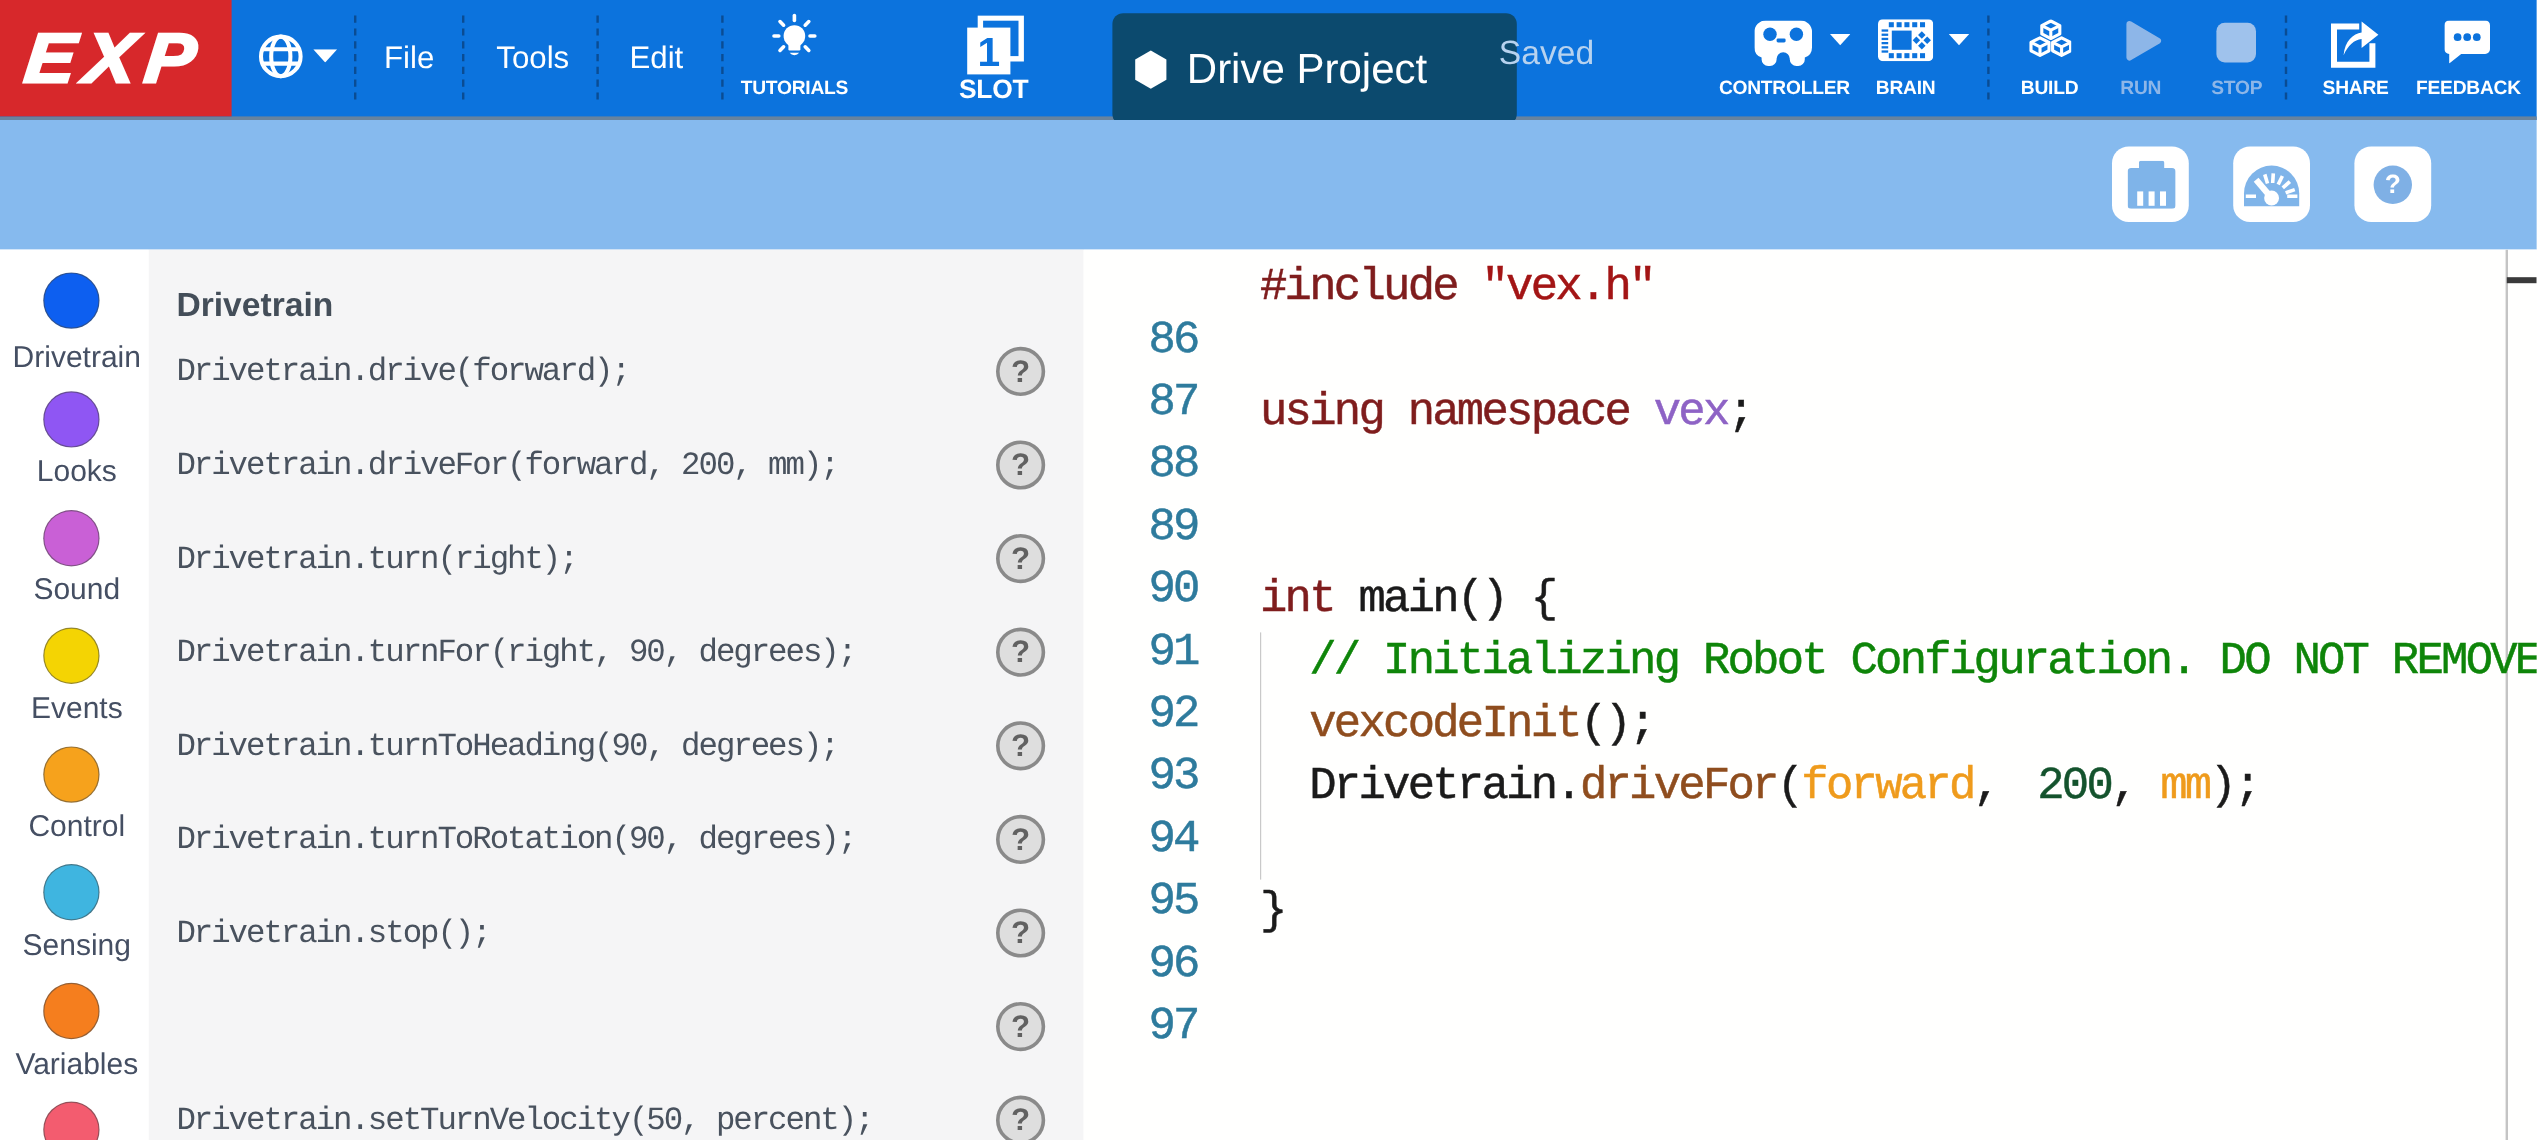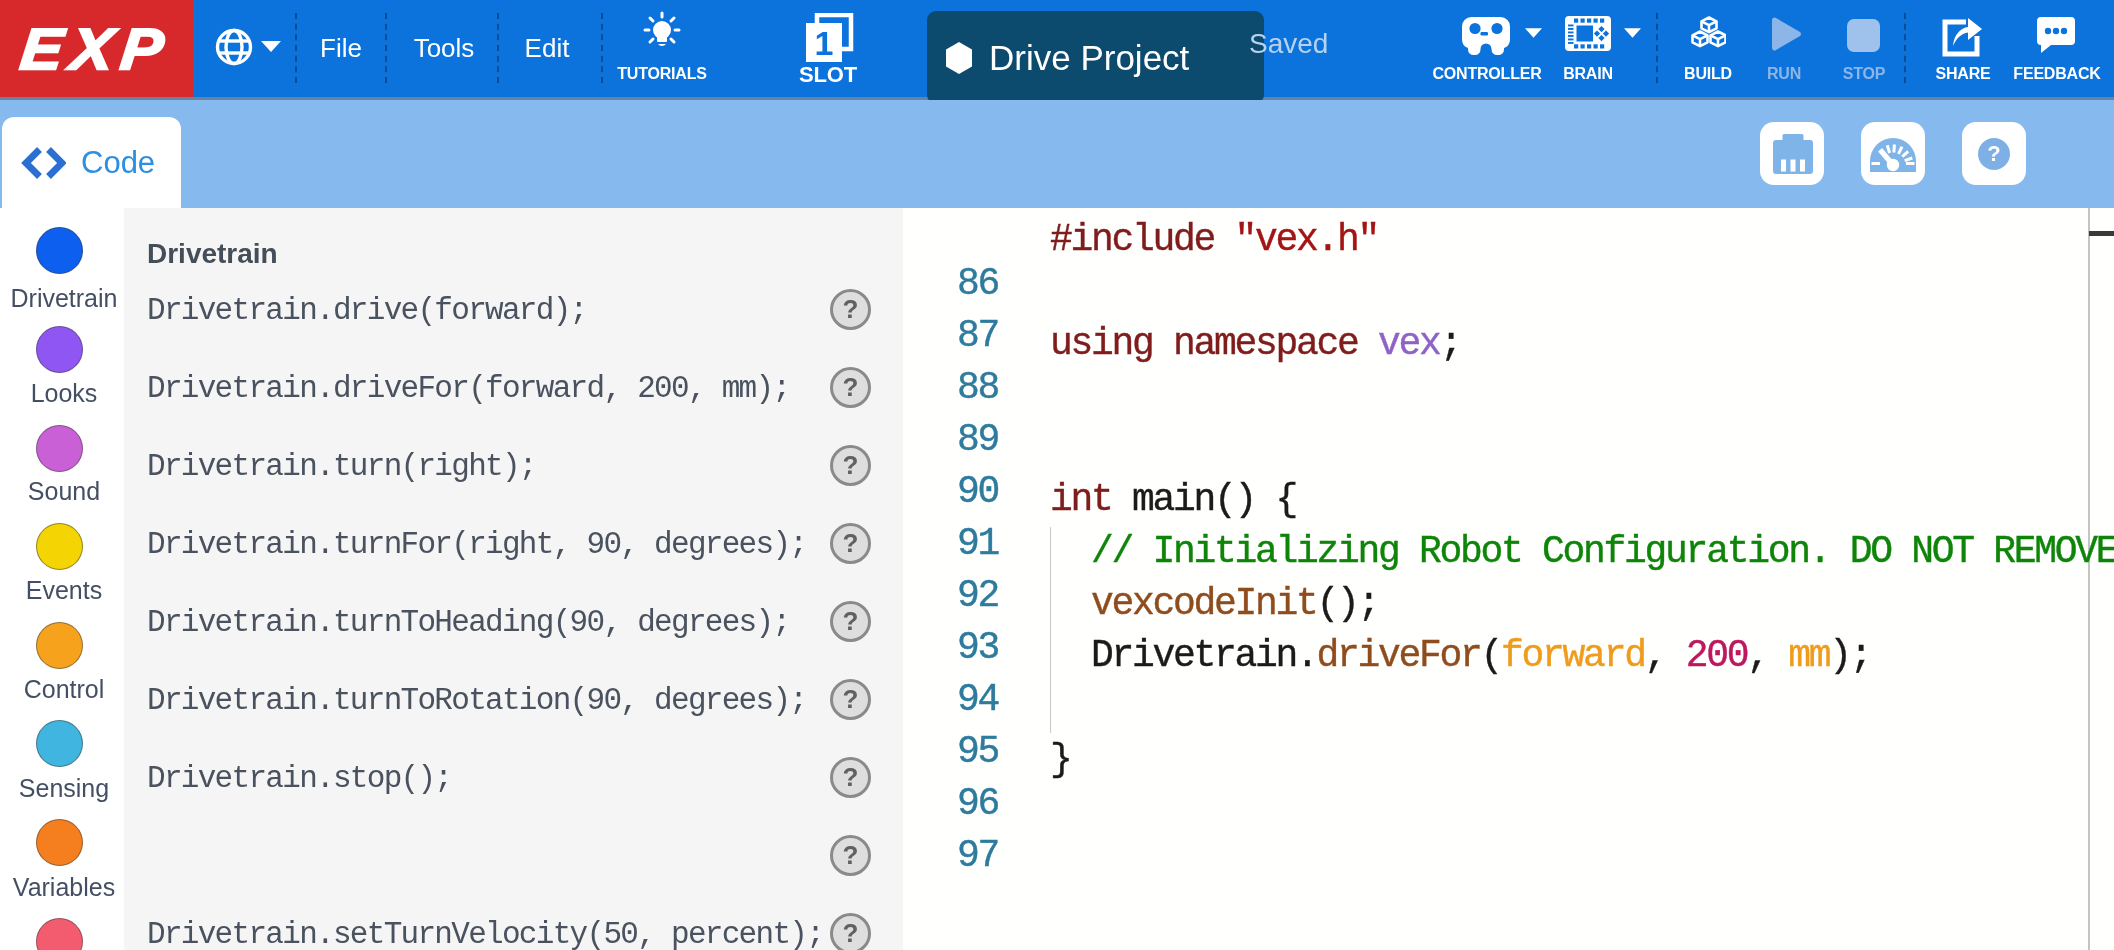--- a/index.html
+++ b/index.html
@@ -20,27 +20,27 @@
   #subbar{left:0;top:100px;width:2114px;height:108px;background:#86baee;}
   #tab{left:2px;top:117px;width:179px;height:91px;background:#fff;border-radius:12px 12px 0 0;}
   #tab .code{position:absolute;left:79px;top:0;height:91px;line-height:91px;font-size:31px;color:#2e8ee2;}
   .sqbtn{top:122px;width:64px;height:63px;background:#fff;border-radius:14px;}
   
   #sidebar{left:0;top:208px;width:124px;height:742px;background:#fff;}
   .cat{border-radius:50%;width:47px;height:47px;left:36px;box-sizing:border-box;border:1.5px solid rgba(70,70,70,0.55);}
   .catlabel{width:128px;left:0;text-align:center;font-size:25px;color:#454f63;}
   #panel{left:124px;top:208px;width:779px;height:742px;background:#f5f5f6;}
   #panel h3{position:absolute;left:23px;margin:0;font-size:28px;color:#444e59;font-family:"Liberation Sans",sans-serif;}
-  .cmd{position:absolute;left:23px;line-height:34px;font-family:"Liberation Mono",monospace;font-size:31px;letter-spacing:-1.7px;color:#49525e;white-space:pre;}
+  .cmd{position:absolute;left:23px;line-height:34px;font-family:"Liberation Mono",monospace;font-size:27px;letter-spacing:-1.7px;color:#49525e;white-space:pre;}
   .qc{position:absolute;left:706px;width:35px;height:35px;border-radius:50%;background:#dedede;border:3px solid #8a8a8a;color:#616161;font-weight:bold;font-size:26px;text-align:center;line-height:35px;}
   #editor{left:903px;top:208px;width:1211px;height:742px;background:#fffffe;overflow:hidden;}
   .ln{position:absolute;left:0;width:95px;text-align:right;font-family:"Liberation Mono",monospace;font-size:38px;letter-spacing:-2.3px;-webkit-text-stroke:0.4px currentColor;color:#2e7b9d;height:52px;line-height:52px;margin-top:44px;}
   .cl{position:absolute;left:147px;font-family:"Liberation Mono",monospace;font-size:38px;letter-spacing:-2.3px;-webkit-text-stroke:0.4px currentColor;color:#1b1b1b;height:52px;line-height:52px;white-space:pre;}
   .kw{color:#7f1d1d;}  .str{color:#a31515;}  .ns{color:#8e63c5;}
-  .cm{color:#0e8509;}  .fn{color:#8f4d1e;}  .en{color:#ef9b1c;}  .num{color:#be185d;}
+  .cm{color:#0e8509;}  .fn{color:#8f4d1e;}  .en{color:#ef9b1c;}  .num{color:#14532d;margin-left:12px;}
   #guide{left:1050px;top:527px;width:1px;height:206px;background:#c9c9c9;}
 </style>
 </head>
 <body>
 <div id="app">
 
   <div class="abs" id="topbar"></div>
   <div class="abs" id="logo">
       <span>EXP</span>
     </div>
@@ -171,29 +171,20 @@
 
   <svg class="abs" style="left:2037px;top:17px" width="38" height="36" viewBox="0 0 38 36">
     <path d="M4 0 h30 a4 4 0 0 1 4 4 v20 a4 4 0 0 1 -4 4 h-20 l-10 8 v-8 h0 a4 4 0 0 1 -4-4 v-20 a4 4 0 0 1 4-4z" fill="#fff"></path>
     <circle cx="11" cy="14" r="3.2" fill="#0c73dd"></circle>
       <circle cx="19" cy="14" r="3.2" fill="#0c73dd"></circle>
       <circle cx="27" cy="14" r="3.2" fill="#0c73dd"></circle>
   </svg>
   <div class="abs iconlabel" style="left:1997px;width:120px">FEEDBACK</div>
 
   <div class="abs" id="subbar"></div>
-  <div class="abs" id="tab">
-    <svg style="position:absolute;left:18px;top:29px" width="46" height="34" viewBox="0 0 46 34">
-      <g fill="none" stroke="#2c6fd2" stroke-width="6.8" stroke-linecap="butt" stroke-linejoin="miter">
-        <path d="M19.5 3.5 L6 17 L19.5 30.5"></path>
-        <path d="M28.5 3.5 L42 17 L28.5 30.5"></path>
-      </g>
-    </svg>
-    <span class="code">Code</span>
-  </div>
   <div class="abs sqbtn" style="left:1760px"></div>
   <div class="abs sqbtn" style="left:1861px"></div>
   <div class="abs sqbtn" style="left:1962px"></div>
   <svg class="abs" style="left:1773px;top:134px" width="40" height="40" viewBox="0 0 40 40">
     <path fill="#7fb4e9" d="M11 0 h18 a1.5 1.5 0 0 1 1.5 1.5 V6 H37 a3 3 0 0 1 3 3 v28 a3 3 0 0 1 -3 3 H3 a3 3 0 0 1 -3-3 V9 a3 3 0 0 1 3-3 h6.5 V1.5 A1.5 1.5 0 0 1 11 0z"></path>
     <g fill="#fff">
       <rect x="8" y="25.5" width="5" height="12"></rect>
       <rect x="17.5" y="25.5" width="5" height="12"></rect>
       <rect x="27" y="25.5" width="5" height="12"></rect>
     </g>

